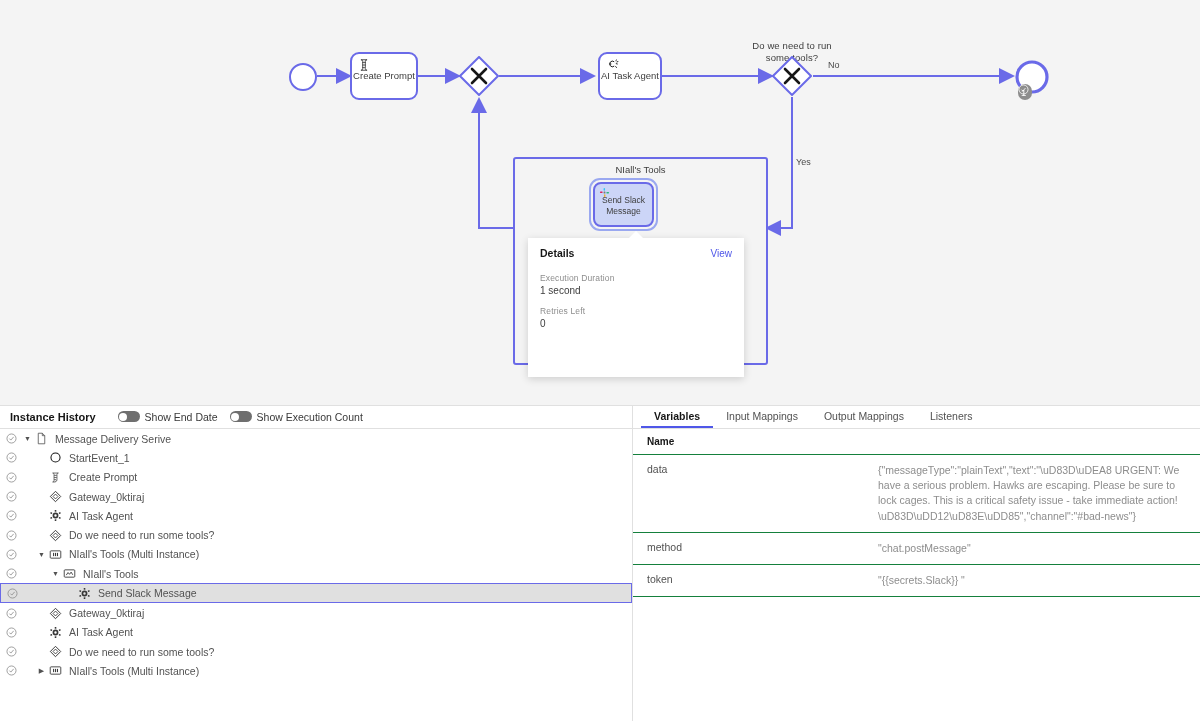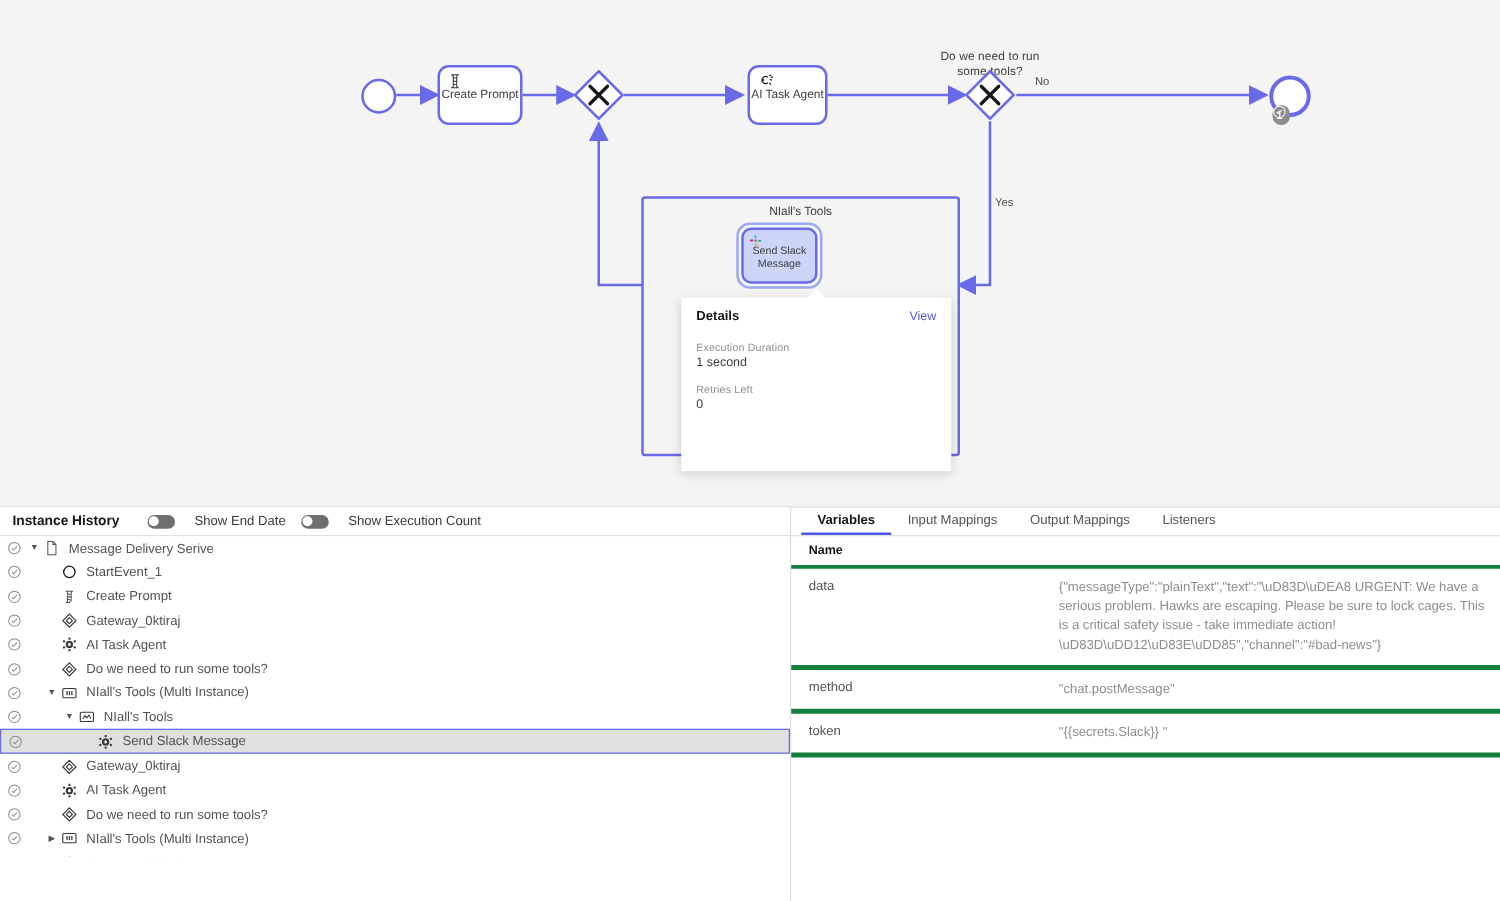--- a/index.html
+++ b/index.html
@@ -64,21 +64,21 @@
   }
 
   .endbadge {
     position: absolute; height: 16px; padding: 0 6px 0 3px;
     background: #8d8d8d; border-radius: 9px; color: #fff;
     font-size: 9.5px; display: flex; align-items: center; gap: 3px;
   }
 
   
   .details-popup {
-    position: absolute; left: 545px; top: 238px; width: 216px; height: 139px;
+    position: absolute; left: 528px; top: 238px; width: 216px; height: 139px;
     background: #ffffff; box-shadow: 0 2px 8px rgba(0,0,0,0.16);
     z-index: 30;
   }
   .details-popup .dp-head {
     display: flex; justify-content: space-between; align-items: center;
     padding: 9px 12px 4px 12px;
   }
   .dp-title { font-size: 10.5px; font-weight: bold; color: #161616; }
   .dp-view { font-size: 10px; color: #4f57e8; cursor: pointer; }
   .dp-field { padding: 3px 12px 0 12px; }
@@ -98,21 +98,21 @@
                 border-top: 1px solid #e0e0e0; }
   .panel-right { width: 568px; height: 316px; position: relative;
                  border-top: 1px solid #e0e0e0; border-left: 1px solid #e0e0e0; }
 
   
   .ih-head {
     height: 23px; display: flex; align-items: center; gap: 0;
     padding: 0 10px; border-bottom: 1px solid #e0e0e0; background:#fff;
   }
   .ih-title { font-size: 11px; font-weight: bold; color: #161616; }
-  .toggle-group { display: flex; align-items: center; gap: 16px; margin-left: 22px; }
+  .toggle-group { display: flex; gap: 5px; margin-left: 22px; }
   .toggle {
     width: 22px; height: 11px; border-radius: 6px;
     background: #6f6f6f; position: relative; cursor: pointer; flex: none;
   }
   .toggle::after {
     content:""; position:absolute; left: 1.5px; top: 1.5px;
     width: 8px; height: 8px; border-radius: 50%; background: #fff;
   }
   .toggle-label { font-size: 10.5px; color: #393939; white-space: nowrap; }
 
@@ -136,23 +136,23 @@
           border-bottom: 1px solid #e0e0e0; padding-left: 8px; }
   .tab {
     padding: 0 13px; display: flex; align-items: center;
     font-size: 10.5px; color: #525252; cursor: pointer;
     border-bottom: 2px solid transparent;
   }
   .tab.active { color: #161616; font-weight: bold; border-bottom-color: #4f57e8; }
 
   .vtable { width: 100%; }
   .vhead { display: flex; height: 26px; align-items: center;
-           border-bottom: 3px solid #15803d; }
+           border-bottom: 1px solid #15803d; }
   .vhead div { font-size: 10px; font-weight: bold; color: #161616; }
-  .vrow { display: flex; border-bottom: 4px solid #15803d; padding: 8px 0; }
+  .vrow { display: flex; border-bottom: 1px solid #15803d; padding: 8px 0; gap: 31px; }
   .vrow .vname { font-size: 10.5px; color: #525252; }
   .vrow .vval { font-size: 10.5px; color: #8d8d8d; line-height: 1.45;
                 padding-right: 10px; }
   .col-name { width: 214px; padding-left: 14px; flex: none; }
   .col-val  { flex: 1; }
 </style>
 </head>
 <body>
 
 <div id="app">

